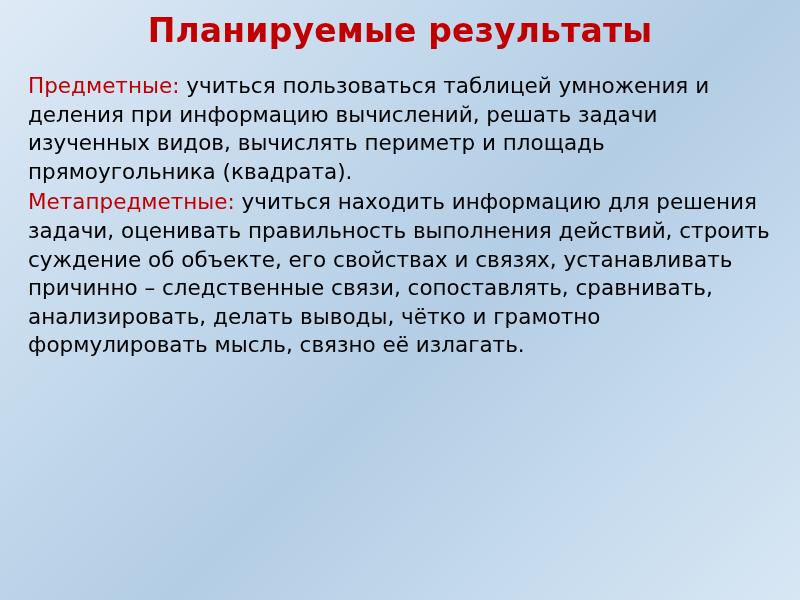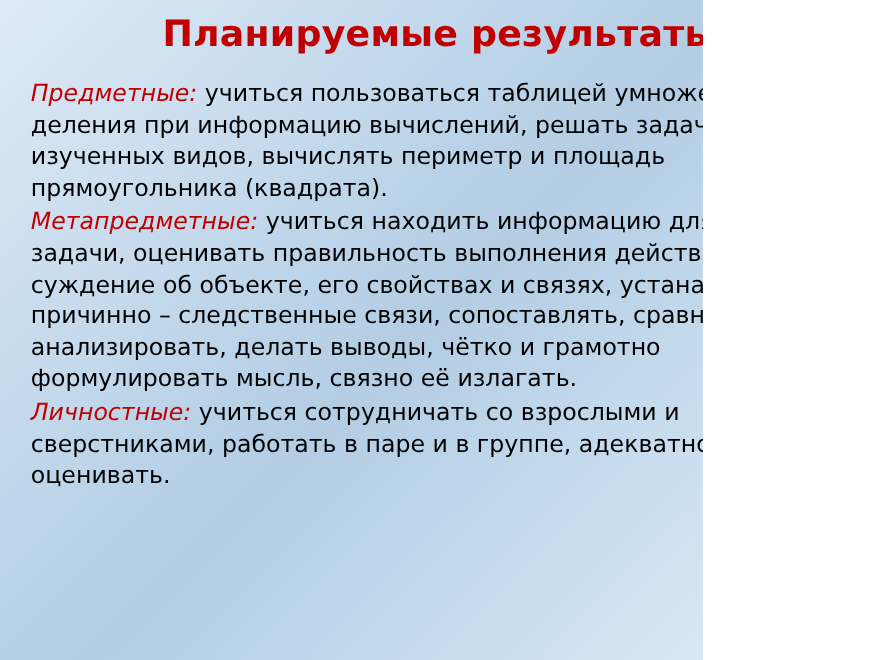--- a/index.html
+++ b/index.html
@@ -7,21 +7,21 @@
     padding: 0;
   }
   body {
     width: 800px;
     height: 600px;
     overflow: hidden;
     font-family: "DejaVu Sans", "Liberation Sans", sans-serif;
   }
   .slide {
     position: relative;
-    width: 639px;
+    width: 800px;
     height: 600px;
     box-sizing: border-box;
     background: linear-gradient(135deg, #dfeaf6 0%, #cfe0f0 18%, #bfd6ea 38%, #b3cde4 55%, #c3d9ec 75%, #d8e7f4 100%);
     overflow: hidden;
   }
   .slide-title {
     position: absolute;
     top: 12px;
     left: 0;
     width: 800px;
@@ -40,38 +40,34 @@
   }
   .para {
     margin: 0 0 2px 0;
     font-size: 21.5px;
     line-height: 1.33;
     color: #000000;
     text-align: left;
   }
   .lead {
     color: #c00000;
-    font-style: italic;
   }
 </style>
 </head>
 <body>
 
 <div class="slide">
 
   <div class="slide-title">Планируемые результаты</div>
 
   <div class="body-block">
 
     <p class="para">
       <span class="lead">Предметные:</span><span> учиться пользоваться таблицей умножения и деления при информацию вычислений, решать задачи изученных видов, вычислять периметр и площадь прямоугольника (квадрата).</span>
     </p>
 
     <p class="para">
       <span class="lead">Метапредметные:</span><span> учиться находить информацию для решения задачи, оценивать правильность выполнения действий, строить суждение об объекте, его свойствах и связях, устанавливать причинно – следственные связи, сопоставлять, сравнивать, анализировать, делать выводы, чётко и грамотно формулировать мысль, связно её излагать.</span>
     </p>
 
-    <p class="para">
-      <span class="lead">Личностные:</span><span> учиться сотрудничать со взрослыми и сверстниками, работать в паре и в группе, адекватно себя оценивать.</span>
-    </p>
 
   </div>
 </div>
 
 </body></html>

